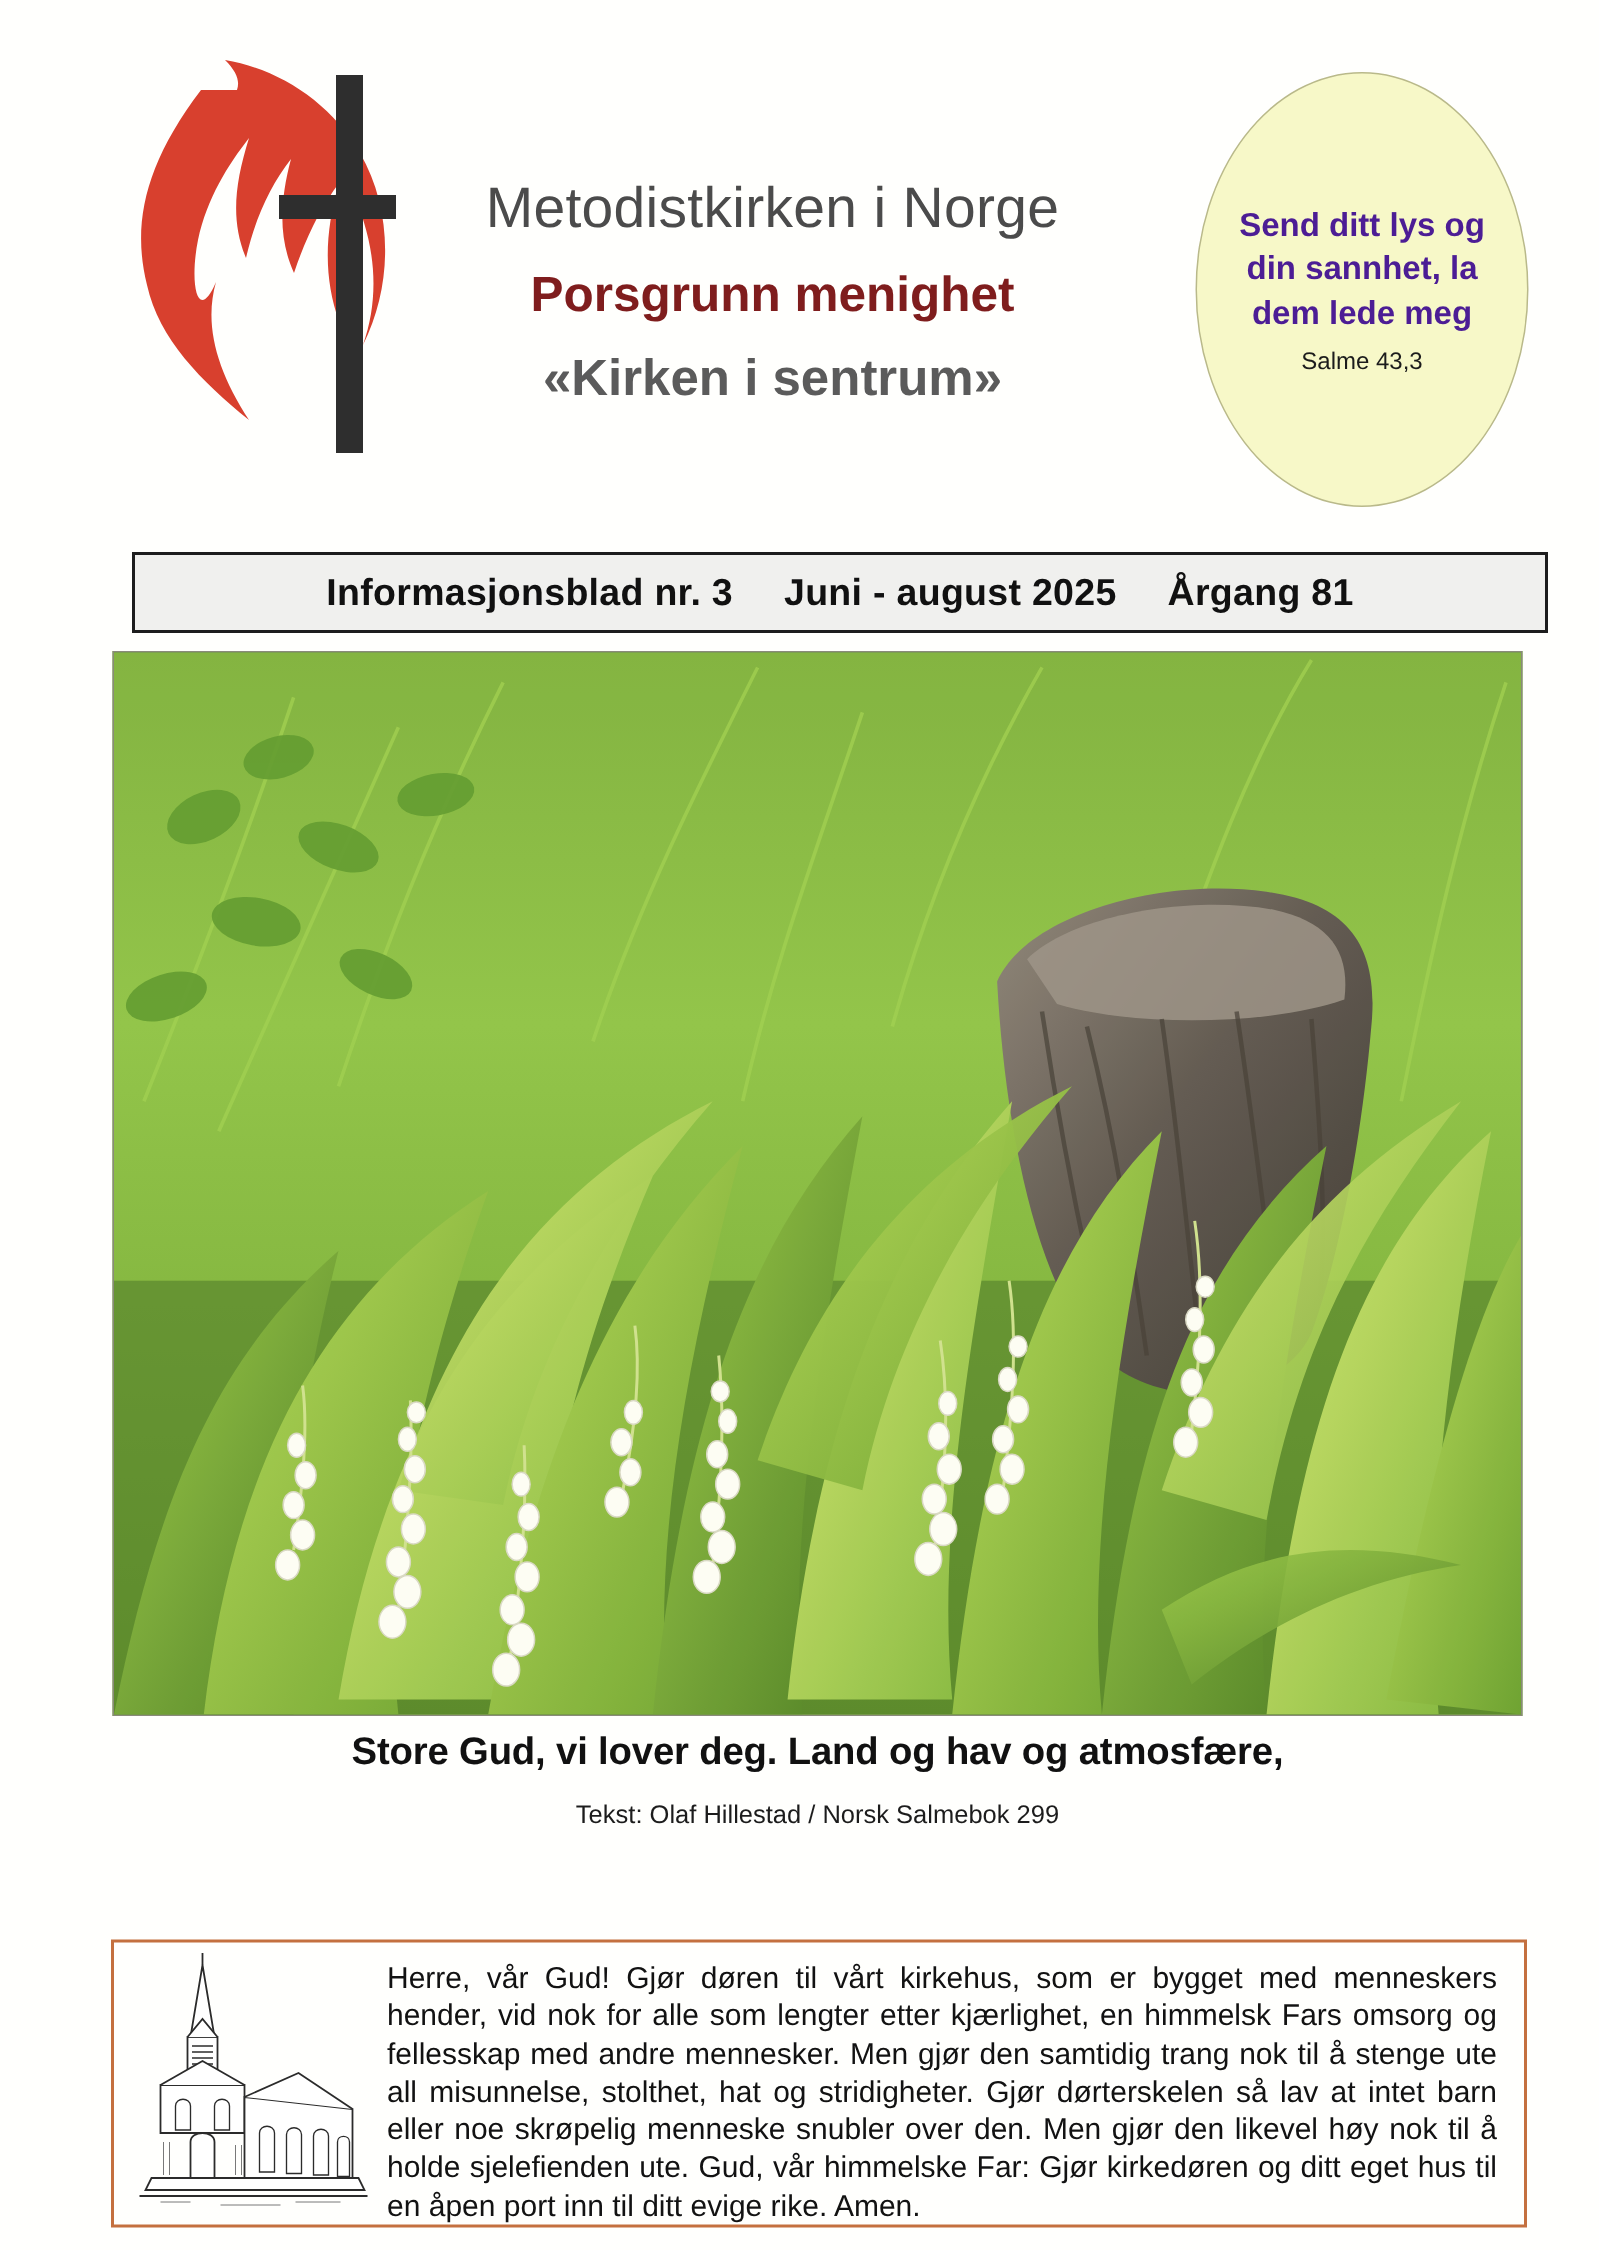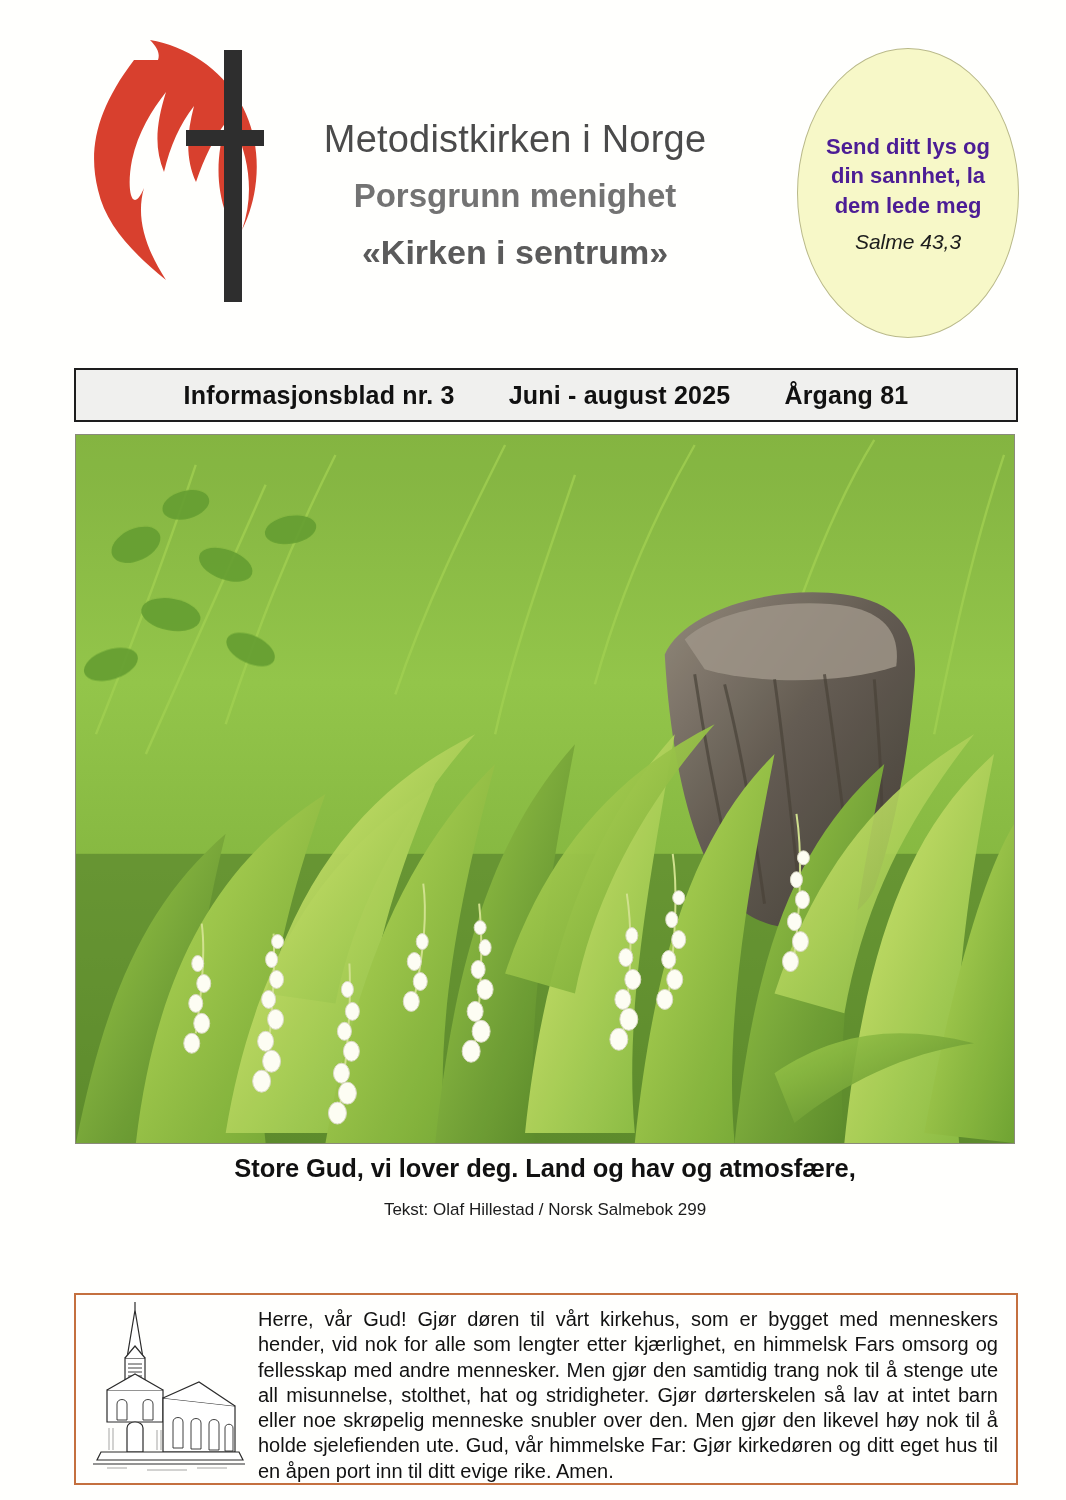--- a/index.html
+++ b/index.html
@@ -44,21 +44,21 @@
   }
   .title-line1 {
     font-size: 38px;
     color: #4b4b4b;
     letter-spacing: .2px;
     margin-bottom: 16px;
   }
   .title-line2 {
     font-size: 33px;
     font-weight: bold;
-    color: #737373;
+    color: #7f1d1d;
     margin-bottom: 18px;
   }
   .title-line3 {
     font-size: 34px;
     font-weight: bold;
     color: #5b5b5b;
   }
 
   .seal {
     position: absolute;
@@ -77,38 +77,37 @@
     padding: 10px 24px;
   }
   .seal-text {
     font-size: 22px;
     font-weight: bold;
     line-height: 1.32;
     color: #4c1d95;
   }
   .seal-ref {
     margin-top: 10px;
-    font-size: 21px;
-    font-style: italic;
+    font-size: 16px;
     color: #1c1c1c;
   }
 
   
   .infobar {
     position: absolute;
-    left: 74px;
+    left: 88px;
     top: 368px;
     width: 944px;
     height: 54px;
     border: 2px solid #1d1d1d;
     background: #f0f0ee;
     display: flex;
     align-items: center;
     justify-content: center;
-    gap: 54px;
+    gap: 34px;
   }
   .infobar span {
     font-size: 25px;
     font-weight: bold;
     color: #111;
     letter-spacing: .2px;
   }
 
   
   .photo {

